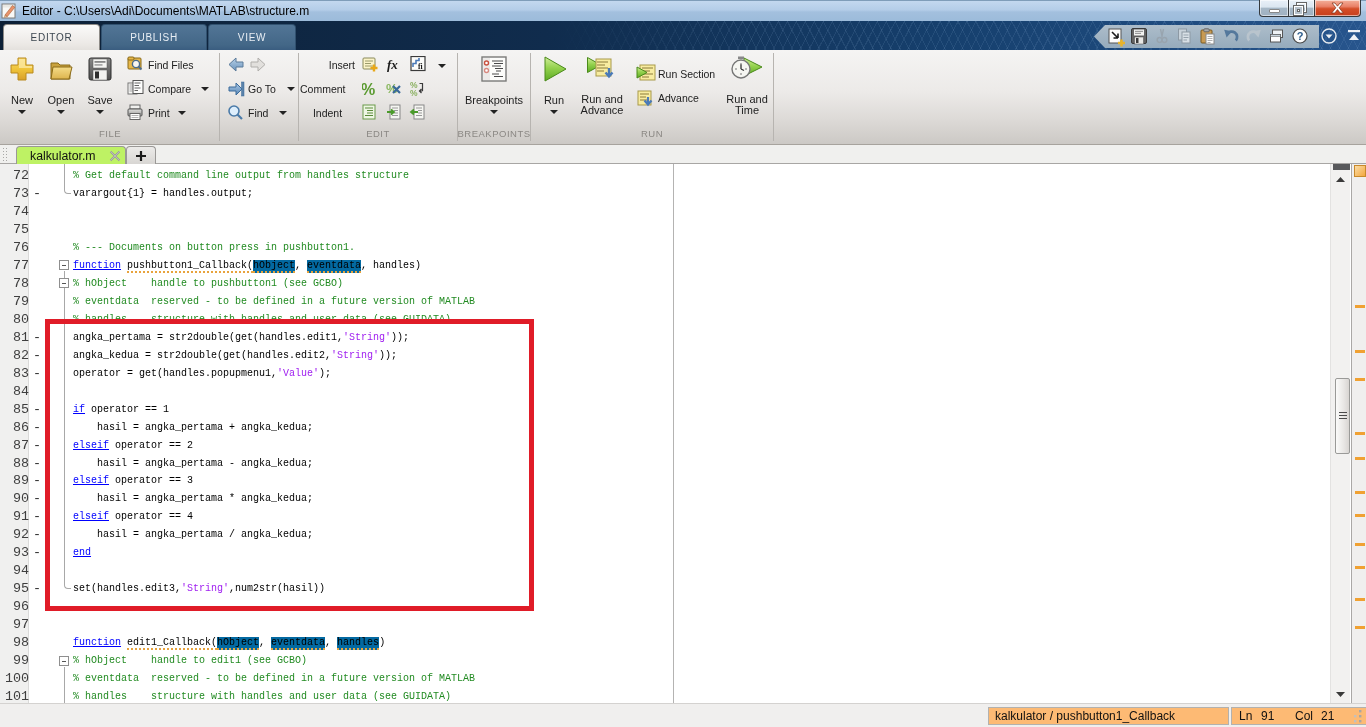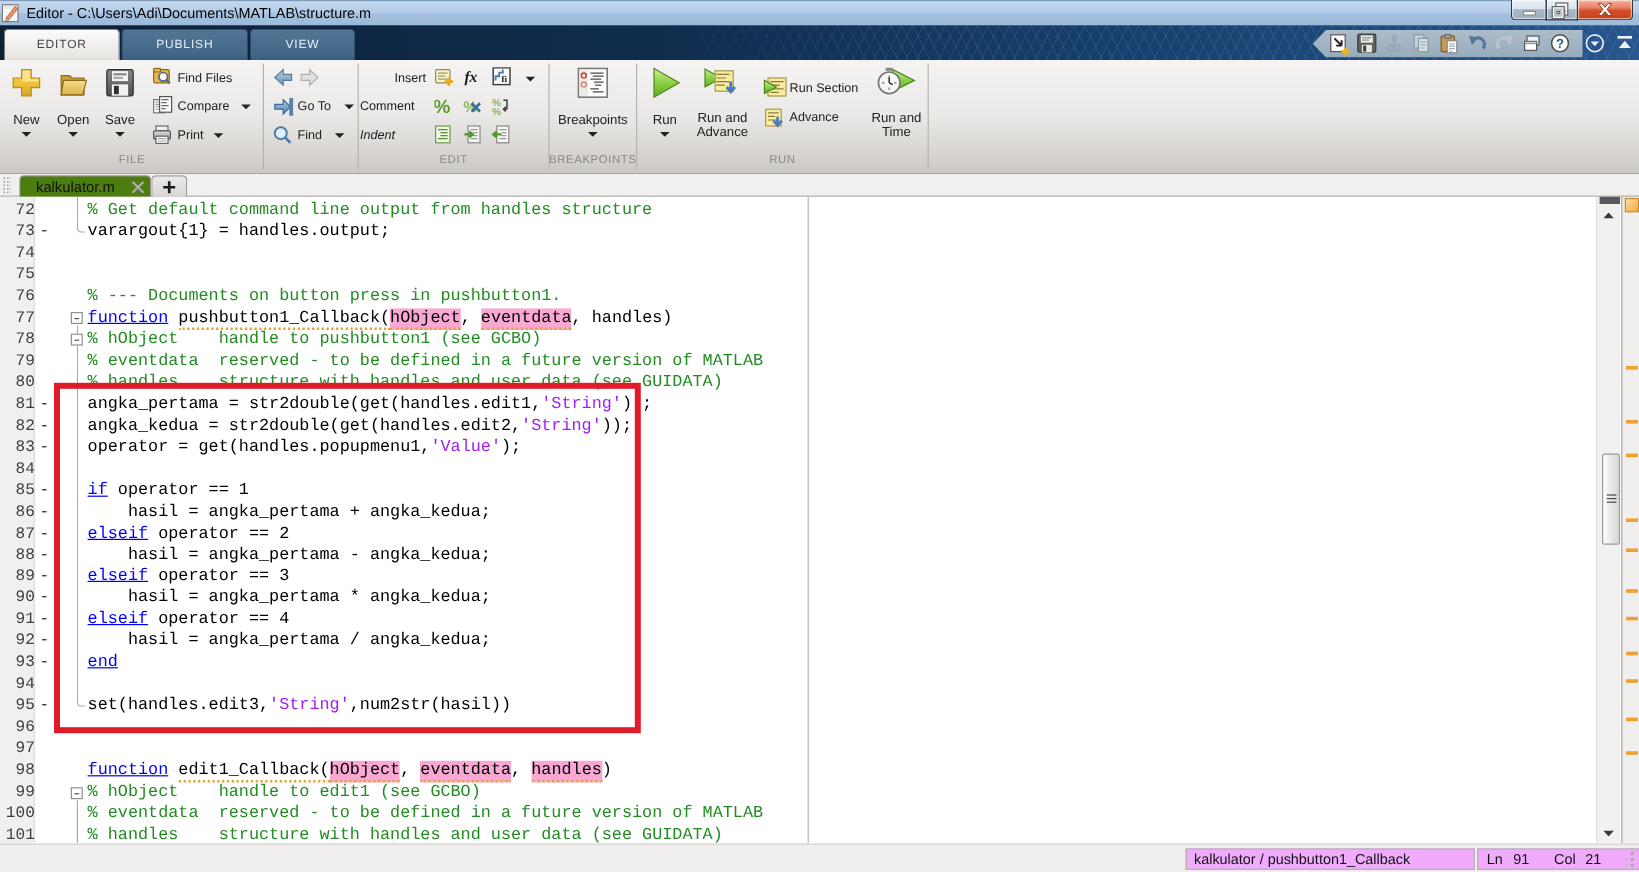--- a/index.html
+++ b/index.html
@@ -51,43 +51,43 @@
     font-size:9.5px; letter-spacing:.5px; color:#8b8884; }
   .btn-label { position:absolute; text-align:center; font-size:11px; color:#222; }
   .darr { position:absolute; width:0; height:0; border-left:4px solid transparent;
     border-right:4px solid transparent; border-top:4.5px solid #222; }
   .rowtext { position:absolute; font-size:10.5px; color:#222; }
 
   
   #tabbar { left:0; top:145px; width:1366px; height:19px; background:#f0f0ee;
     border-bottom:1px solid #a8a6a4; }
   #doctab { position:absolute; left:16px; top:1px; width:110px; height:18px;
-    background:#4d7c0f; border:1px solid #9a9896; border-bottom:none;
+    background:#bef264; border:1px solid #9a9896; border-bottom:none;
     border-radius:4px 4px 0 0; font-size:12.3px; color:#111; }
   #plustab { position:absolute; left:126px; top:1px; width:30px; height:18px;
     background:linear-gradient(#ecebe9, #d8d6d3); border:1px solid #9a9896; border-bottom:none;
     border-radius:4px 4px 0 0; }
 
   
   #editor { left:0; top:164px; width:1330px; height:539px; background:#fff; overflow:hidden; }
   #gutterbg { position:absolute; left:0; top:0; width:29px; height:539px;
     background:#f0f0ef; border-right:1px solid #dadad9; }
   #linenums { position:absolute; left:0; top:3px; width:29px; text-align:right;
     font-family:"Liberation Mono", monospace; font-size:13.4px; line-height:17.966px;
     color:#3f3f3f; white-space:pre; }
   #dashes { position:absolute; left:33px; top:3px; width:12px;
     font-family:"Liberation Mono", monospace; font-size:13.4px; line-height:17.966px;
     color:#2a2a2a; white-space:pre; }
   #code { position:absolute; left:73px; top:3px;
-    font-family:"Liberation Mono", monospace; font-size:14px; line-height:17.966px;
+    font-family:"Liberation Mono", monospace; font-size:10px; line-height:17.966px;
     color:#000; white-space:pre; }
   .cm { color:#228b22; }
   .kw { color:#0000ff;text-decoration:underline; }
   .st { color:#a020f0; }
-  .hl { background:#f9a8d4; }
+  .hl { background:#0369a1; }
   .sq { border-bottom:2px dotted #e8a33d; }
   .fold { position:absolute; width:10px; height:10px; background:#fff;
     border:1px solid #8f8f8f; }
   .fold:before { content:""; position:absolute; left:2px; right:2px; top:4px;
     border-top:1px solid #555; }
   .fline { position:absolute; width:1px; background:#a8a8a8; }
 
   #redrect { position:absolute; left:45px; top:154.5px; width:488.5px; height:292.5px;
     border:5px solid #e01c28; }
 
@@ -99,21 +99,21 @@
     background:linear-gradient(to right,#fbfbfa,#e8e6e4 60%,#d8d5d2);
     border:1px solid #9a9a98; border-radius:2px; }
   #istrip { left:1351px; top:164px; width:15px; height:539px; background:#f0efee; border-left:1px solid #aaa8a6; }
   #isq { position:absolute; left:2px; top:1px; width:11.5px; height:11.5px;
     background:linear-gradient(135deg,#fbdda6,#f3a73e); border:1px solid #c8892b; }
   .idash { position:absolute; left:2.5px; width:10.5px; height:3px; background:#f0a132; }
 
   
   #statusbar { left:0; top:703px; width:1366px; height:24px; background:#f0efee;
     border-top:1px solid #d4d2d0; }
-  .sbox { position:absolute; top:3px; height:18px; border:1px solid #b3b1ae; background:#f0abfc;
+  .sbox { position:absolute; top:3px; height:18px; border:1px solid #b3b1ae; background:#fdba74;
     font-size:12px; color:#111; line-height:16px; }
 </style>
 </head>
 <body>
 
 <div class="abs" id="titlebar"></div>
 <div class="abs" id="title-text">Editor - C:\Users\Adi\Documents\MATLAB\structure.m</div>
 <div class="abs" id="icon-holder" style="left:1px; top:2px;">
   <svg width="16" height="17" viewBox="0 0 16 17">
     <rect x="1" y="2" width="13" height="14" fill="#f8f8f6" stroke="#7a7a78"></rect>
@@ -334,21 +334,21 @@
     <circle cx="7" cy="7" r="5" fill="#ddeefc" stroke="#4a7aa8" stroke-width="1.6"></circle>
     <path d="M10.5 10.5 L15 15" stroke="#4a7aa8" stroke-width="2.2"></path>
   </svg>
   <div class="rowtext" style="left:248px; top:33px;">Go To</div>
   <div class="rowtext" style="left:248px; top:57px;">Find</div>
   <div class="darr" style="left:287px; top:37px;"></div>
   <div class="darr" style="left:279px; top:61px;"></div>
 
   <div class="rowtext" style="left:300px; top:9px; width:55px; text-align:right;">Insert</div>
   <div class="rowtext" style="left:300px; top:33px; width:55px; text-align:left;">Comment</div>
-  <div class="rowtext" style="left:300px; top:57px; width:55px; text-align:left;font-style:italic;">Indent</div>
+  <div class="rowtext" style="left:300px; top:57px; width:55px; text-align:center;">Indent</div>
   <svg class="abs" style="left:362px; top:6px;" width="86" height="66" viewBox="0 0 86 66">
 
     <g>
       <rect x="1" y="2" width="12" height="11" rx="1" fill="#fbf3c8" stroke="#8a8a5a"></rect>
       <path d="M3 5 h8 M3 7.5 h6 M3 10 h8" stroke="#9a9a6a" stroke-width="1"></path>
       <g stroke="#e8a818" stroke-width="2.4">
           <path d="M12 8.5 v7 M8.5 12 h7"></path>
         </g>
     </g>
     <g transform="translate(24,0)" font-family="Liberation Serif" font-style="italic" font-weight="bold">

